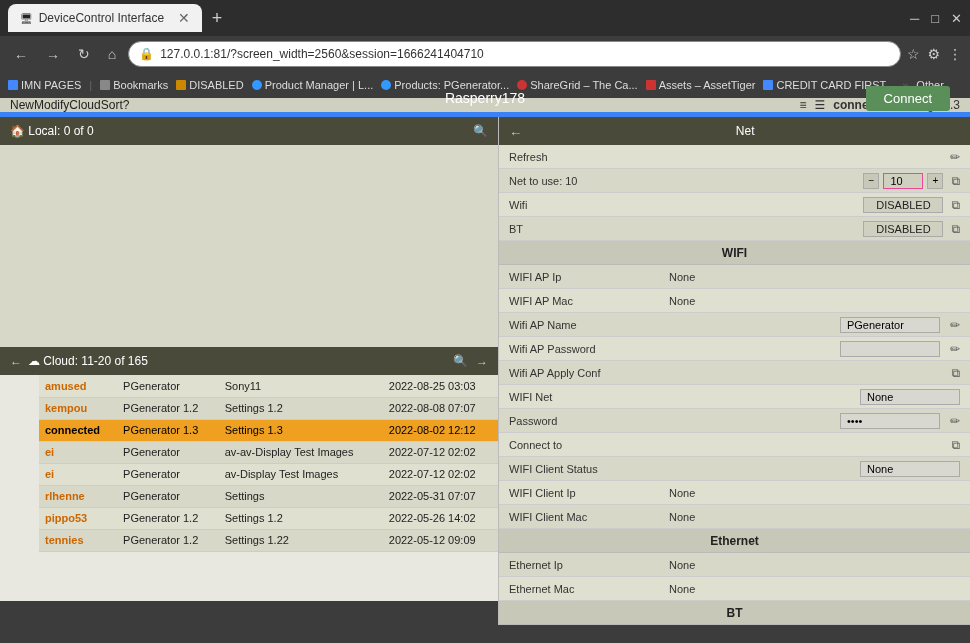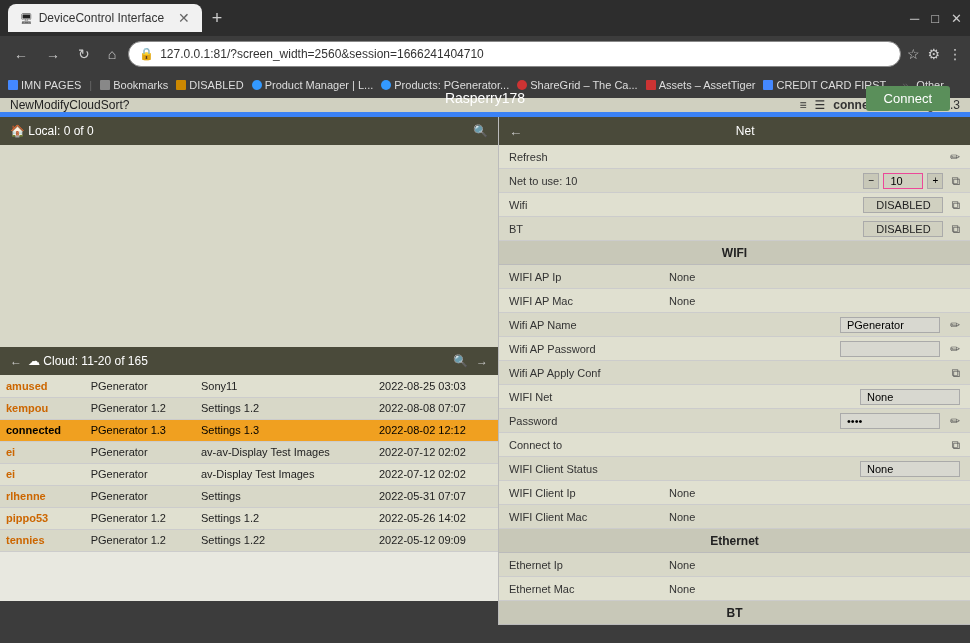--- a/index.html
+++ b/index.html
@@ -35,21 +35,21 @@
 
     
     .left-panel { width: 499px; display: flex; flex-direction: column; border-right: 1px solid #bbb; }
     .local-section { background: #c8c8b8; flex: 0 0 230px; display: flex; flex-direction: column; }
     .local-header { background: #4a4a3a; color: #fff; height: 28px; display: flex; align-items: center; padding: 0 10px; font-size: 12px; }
     .local-content { flex: 1; background: #d8d8c8; }
     .cloud-section { flex: 1; display: flex; flex-direction: column; }
     .cloud-header { background: #4a4a3a; color: #fff; height: 28px; display: flex; align-items: center; padding: 0 10px; font-size: 12px; gap: 6px; }
     .cloud-header-right { margin-left: auto; display: flex; align-items: center; gap: 8px; }
 
-    .table-container { flex: 1; overflow: auto; }
+    .table-container { flex: 1; overflow: auto; margin-left: 39px; }
     .data-table { width: 100%; border-collapse: collapse; }
     .data-table tr { height: 22px; }
     .data-table tr:nth-child(even) { background: #d8d8c8; }
     .data-table tr:nth-child(odd) { background: #e0e0d0; }
     .data-table tr.highlighted { background: #f0a020; color: #000; }
     .data-table td { padding: 2px 6px; font-size: 11px; border-bottom: 1px solid #ccc; color: #222; }
     .data-table td:first-child { color: #cc6600; font-weight: bold; }
     .data-table tr.highlighted td { color: #000; }
 
     

